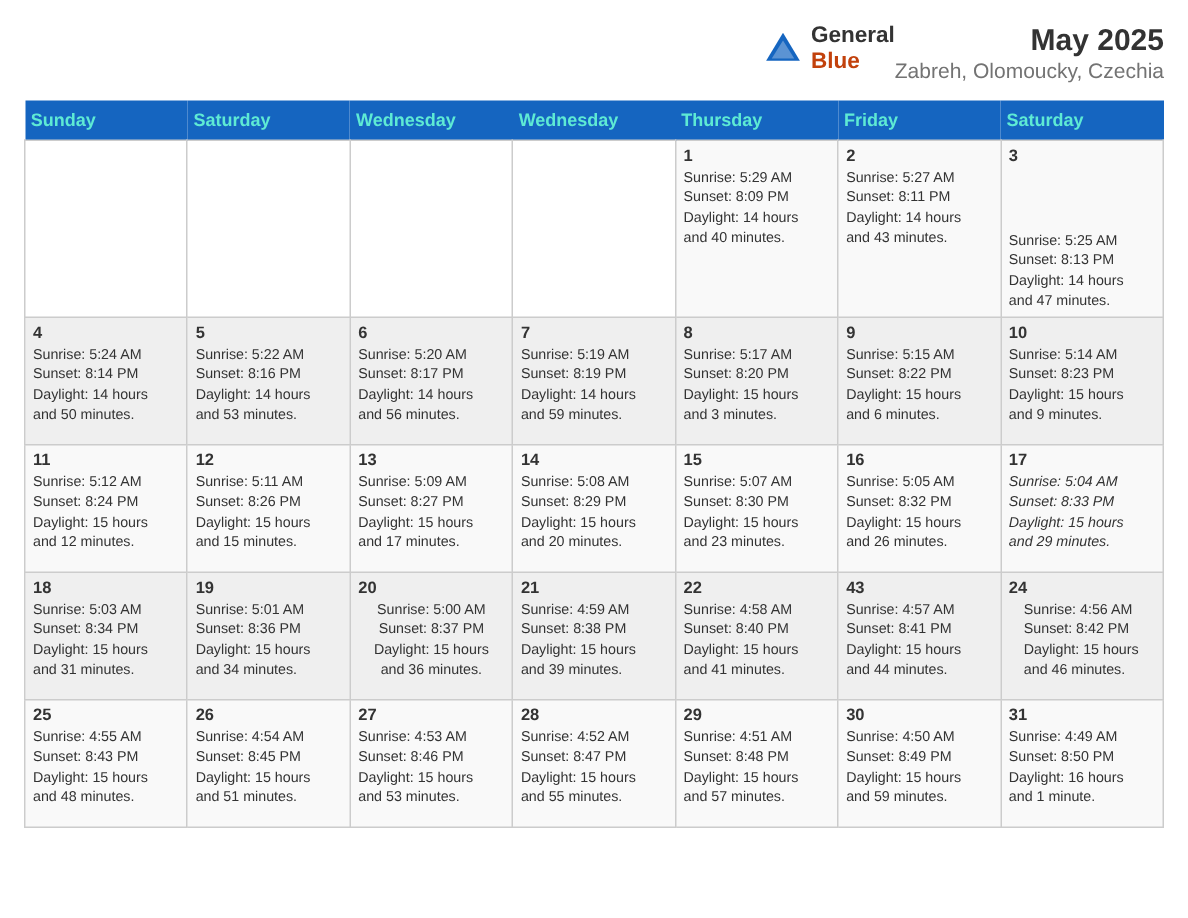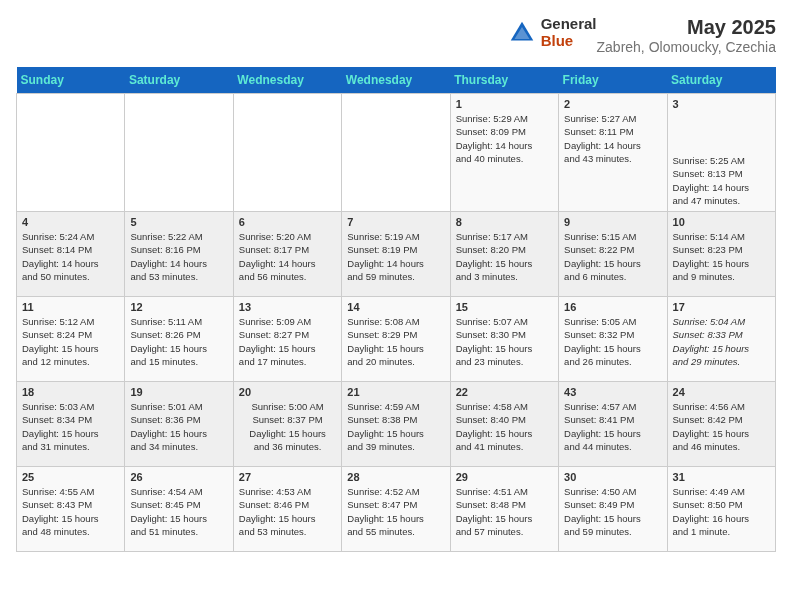--- a/index.html
+++ b/index.html
@@ -295,21 +295,21 @@
         </td>
         <td>
           <span class="day-num">43</span>
           <div class="day-info" style="white-space: pre-line;">Sunrise: 4:57 AM
 Sunset: 8:41 PM
 Daylight: 15 hours
 and 44 minutes.</div>
         </td>
         <td>
           <span class="day-num">24</span>
-          <div class="day-info" style="white-space: pre-line;">Sunrise: 4:56 AM
+          <div class="day-info" style="white-space: pre-line; margin-left: 10px;">Sunrise: 4:56 AM
 Sunset: 8:42 PM
 Daylight: 15 hours
 and 46 minutes.</div>
         </td>
       </tr>
       <tr>
         <td>
           <span class="day-num">25</span>
           <div class="day-info" style="white-space: pre-line;">Sunrise: 4:55 AM
 Sunset: 8:43 PM

